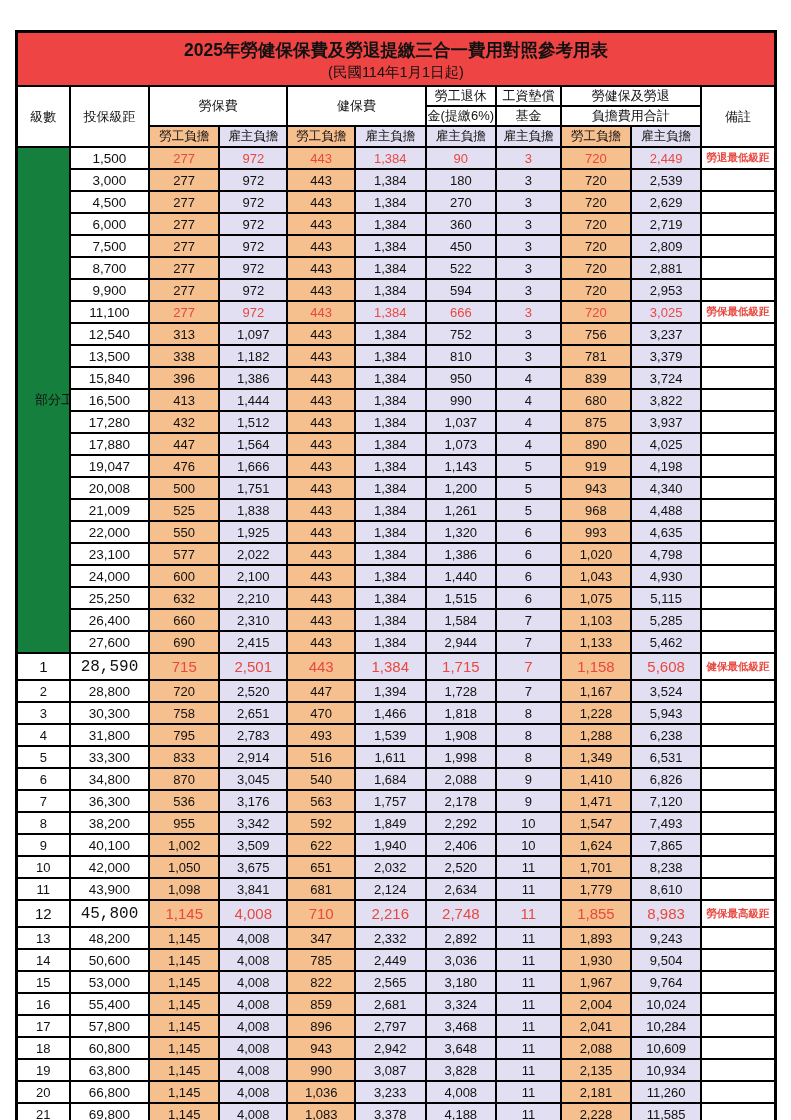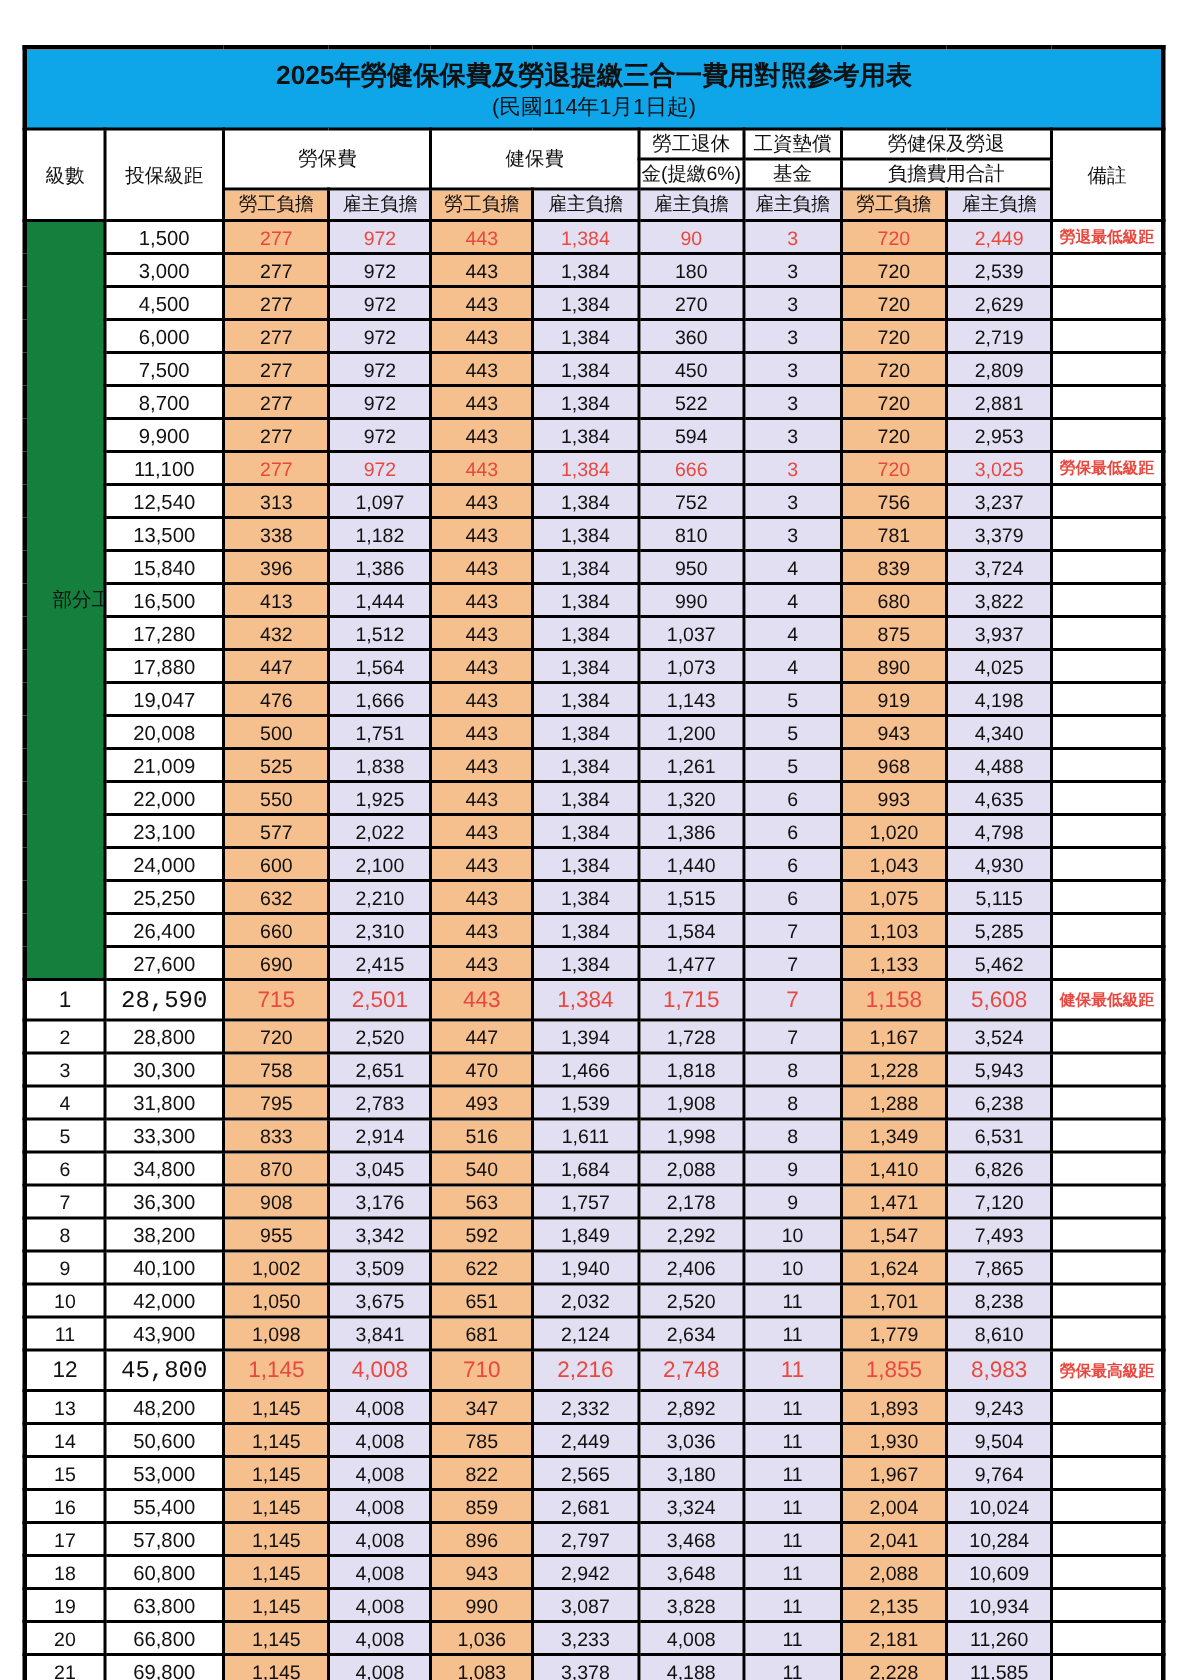--- a/index.html
+++ b/index.html
@@ -25,21 +25,21 @@
     text-align: center;
     vertical-align: middle;
     padding: 0;
     color: #111;
     overflow: hidden;
     white-space: nowrap;
   }
   
   td.title-cell {
     height: 52px;
-    background: #0ea5e9;
+    background: #ef4444;
   }
   .title-line {
     font-size: 17.5px;
     font-weight: 700;
     line-height: 1.55;
   }
   .subtitle-line {
     font-size: 14.5px;
     font-weight: 400;
     line-height: 1.2;
@@ -389,21 +389,21 @@
           <td class="val ee-bg">1,103</td>
           <td class="val er-bg">5,285</td>
           <td class="remark"></td>
         </tr>
         <tr>
           <td class="bracket">27,600</td>
           <td class="val ee-bg">690</td>
           <td class="val er-bg">2,415</td>
           <td class="val ee-bg">443</td>
           <td class="val er-bg">1,384</td>
-          <td class="val er-bg">1,477</td>
+          <td class="val er-bg">2,944</td>
           <td class="val er-bg">7</td>
           <td class="val ee-bg">1,133</td>
           <td class="val er-bg">5,462</td>
           <td class="remark"></td>
         </tr>
         <tr class="red big">
           <td class="level">1</td>
           <td class="bracket">28,590</td>
           <td class="val ee-bg">715</td>
           <td class="val er-bg">2,501</td>
@@ -476,21 +476,21 @@
           <td class="val er-bg">1,684</td>
           <td class="val er-bg">2,088</td>
           <td class="val er-bg">9</td>
           <td class="val ee-bg">1,410</td>
           <td class="val er-bg">6,826</td>
           <td class="remark"></td>
         </tr>
         <tr>
           <td class="level">7</td>
           <td class="bracket">36,300</td>
-          <td class="val ee-bg">908</td>
+          <td class="val ee-bg">536</td>
           <td class="val er-bg">3,176</td>
           <td class="val ee-bg">563</td>
           <td class="val er-bg">1,757</td>
           <td class="val er-bg">2,178</td>
           <td class="val er-bg">9</td>
           <td class="val ee-bg">1,471</td>
           <td class="val er-bg">7,120</td>
           <td class="remark"></td>
         </tr>
         <tr>

